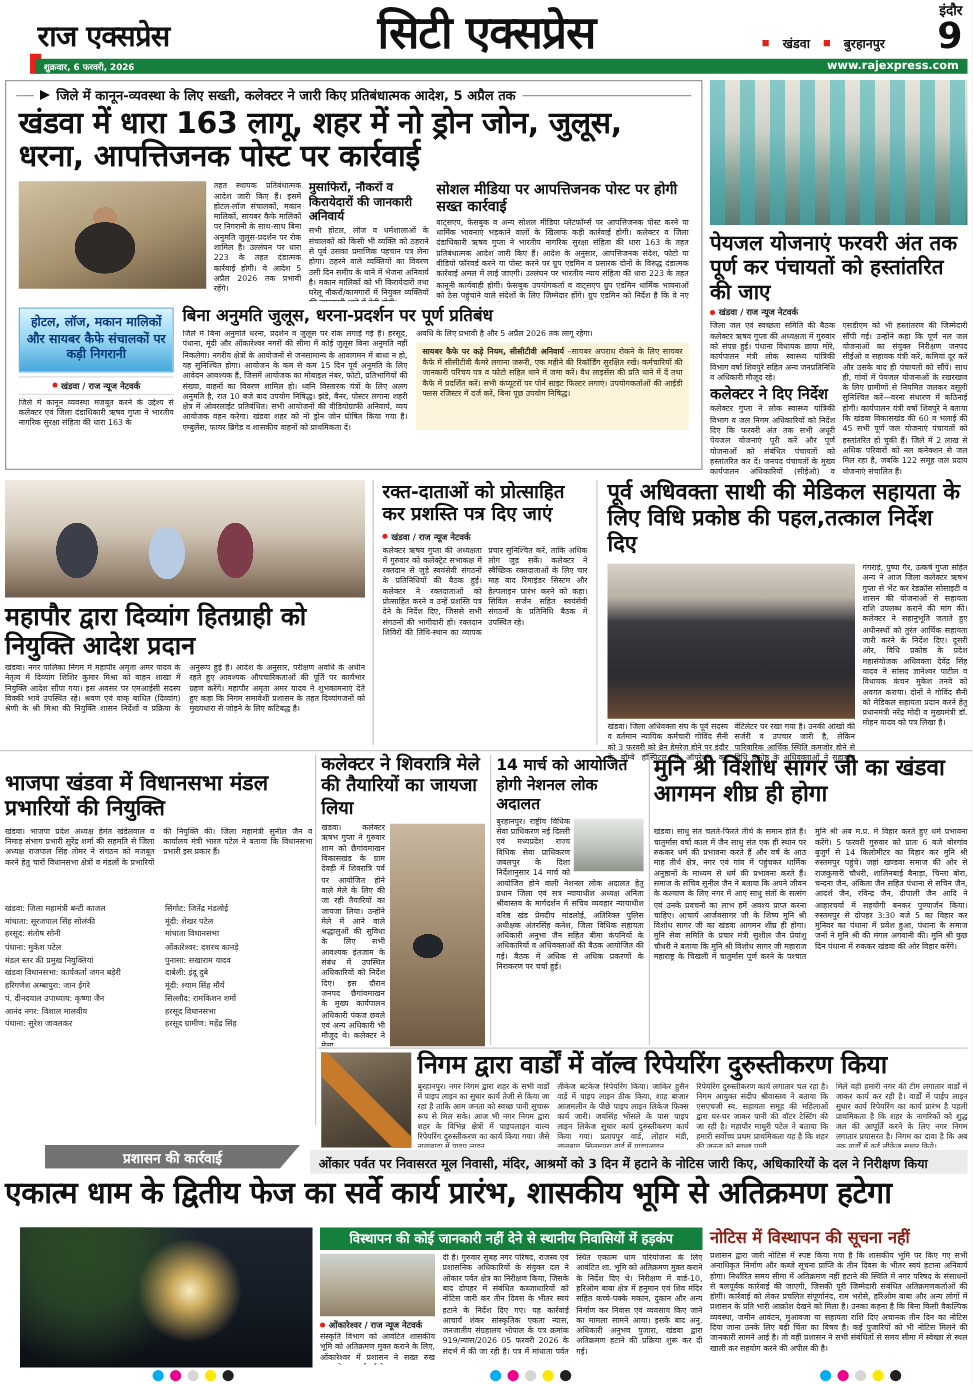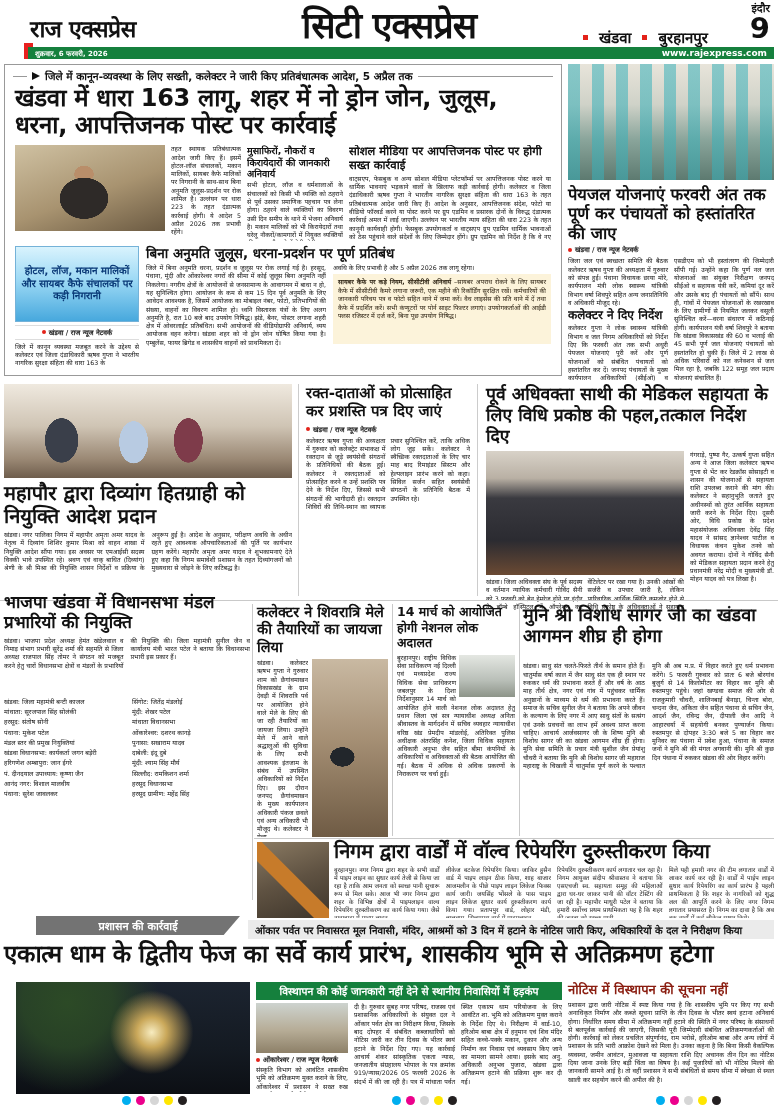--- a/index.html
+++ b/index.html
@@ -1,21 +1,21 @@
 <!DOCTYPE html>
 <html><head>
 <meta charset="utf-8">
 <style>
   html,body{margin:0;padding:0;background:#e9e9e9;}
   #page{position:relative;width:778px;height:1108px;background:#fff;overflow:hidden;
         font-family:"DejaVu Sans",sans-serif;color:#111;margin:0 auto;}
   
   #mast-logo{position:absolute;left:30px;top:12px;font-size:23px;font-weight:bold;letter-spacing:-0.5px;}
   #mast-title{position:absolute;left:50%;top:0;transform:translateX(-50%);font-size:36px;font-weight:bold;letter-spacing:-1px;}
-  #mast-ed{position:absolute;right:70px;top:27px;font-size:15px;font-weight:bold;display:flex;align-items:center;gap:11px;text-align:center;}
+  #mast-ed{position:absolute;right:70px;top:27px;font-size:10px;font-weight:bold;display:flex;align-items:center;gap:11px;text-align:center;}
   .edsq{width:5px;height:5px;background:#e32219;display:inline-block;}
   #mast-right{position:absolute;right:8px;top:3px;text-align:right;line-height:1;}
   #mast-city{font-size:11px;font-weight:bold;}
   #mast-page{font-size:29px;font-weight:bold;}
   #redtab{position:absolute;left:24px;top:43px;width:9px;height:16px;background:#e8201e;}
   #redbar{position:absolute;left:28px;top:47px;width:746px;height:12px;background:#15803d;
           display:flex;align-items:center;justify-content:space-between;padding:0 7px;box-sizing:border-box;color:#fff;}
   #redbar .date{font-size:7px;font-weight:bold;}
   #redbar .web{font-size:9px;font-weight:bold;}
   
@@ -35,21 +35,21 @@
   #lead-mid{display:flex;gap:6px;padding:3px 10px 0;height:96px;}
   #lead-intro{width:70px;flex:none;overflow:hidden;}
   #musafir{width:96px;flex:none;overflow:hidden;}
   #musafir h3{font-size:9.5px;font-weight:bold;margin:0 0 2px;line-height:1.2;}
   #social{flex:1;overflow:hidden;}
   #social h3{font-size:11.5px;font-weight:bold;margin:0 0 2px;line-height:1.2;}
   #lead-bottom{display:flex;gap:7px;padding:5px 10px 0;}
   #hotelcol{width:124px;flex:none;}
   .bluebox{background:linear-gradient(180deg,#d9f3fd 0%,#9cd9f5 45%,#47a8dd 100%);
            border:1px solid #74b2d8;color:#0a3a78;font-weight:bold;font-size:10px;
-           text-align:center;padding:18px 4px;line-height:1.25;}
+           text-align:center;padding:6px 4px;line-height:1.25;}
   .byl-rule{border-top:1px solid #ddd;border-bottom:1px solid #ddd;padding:2px 0;margin:3px 0;display:flex;justify-content:center;}
   #hotel-body{height:60px;overflow:hidden;}
   #juluscol{flex:1;}
   #julus-title{font-size:13.5px;font-weight:bold;margin:0 0 3px;line-height:1.1;}
   #julus-flex{display:flex;gap:7px;}
   #julus-body{flex:1;height:88px;overflow:hidden;}
   #julus-right{width:218px;flex:none;}
   #julus-tail{margin-bottom:2px;}
   .creambox{background:#fcf3da;padding:4px 5px;font-size:6.3px;line-height:1.34;text-align:justify;color:#2e2414;height:62px;overflow:hidden;}
   .cb-lead{font-weight:bold;}
@@ -65,21 +65,21 @@
   #blood{position:absolute;left:298px;top:384px;width:180px;height:212px;padding:0 7px;box-sizing:border-box;border-left:1px solid #ccc;border-right:1px solid #ccc;}
   #blood-head{font-size:15px;font-weight:bold;line-height:1.22;margin:0 0 4px;}
   #blood-body{columns:2;column-gap:5px;height:140px;overflow:hidden;margin-top:3px;}
   #adv{position:absolute;left:486px;top:384px;width:288px;height:212px;}
   #adv-head{font-size:17.5px;font-weight:bold;line-height:1.2;margin:0 0 4px;}
   #adv-row{display:flex;gap:6px;}
   #adv-left{width:198px;flex:none;}
   #adv-body{columns:2;column-gap:5px;height:34px;overflow:hidden;margin-top:3px;}
   #adv-side{flex:1;height:164px;overflow:hidden;}
   
-  #bjp{position:absolute;left:4px;top:592px;width:246px;height:296px;}
+  #bjp{position:absolute;left:4px;top:617px;width:246px;height:296px;}
   #bjp-head{font-size:17px;font-weight:bold;line-height:1.2;margin:0 0 4px;}
   #bjp-intro{columns:2;column-gap:7px;height:56px;overflow:hidden;margin-bottom:4px;}
   #bjp-list{columns:2;column-gap:10px;font-size:6.4px;line-height:1.6;color:#161616;height:170px;overflow:hidden;}
   #shiv{position:absolute;left:257px;top:604px;width:131px;height:232px;}
   #shiv-head{font-size:14.5px;font-weight:bold;line-height:1.2;margin:0 0 3px;}
   #shiv-row{display:flex;gap:4px;}
   #shiv-body{flex:1;height:178px;overflow:hidden;}
   #lok{position:absolute;left:397px;top:604px;width:118px;height:232px;}
   #lok-head{font-size:12.5px;font-weight:bold;line-height:1.25;margin:0 0 3px;}
   #lok-body{height:188px;overflow:hidden;}

